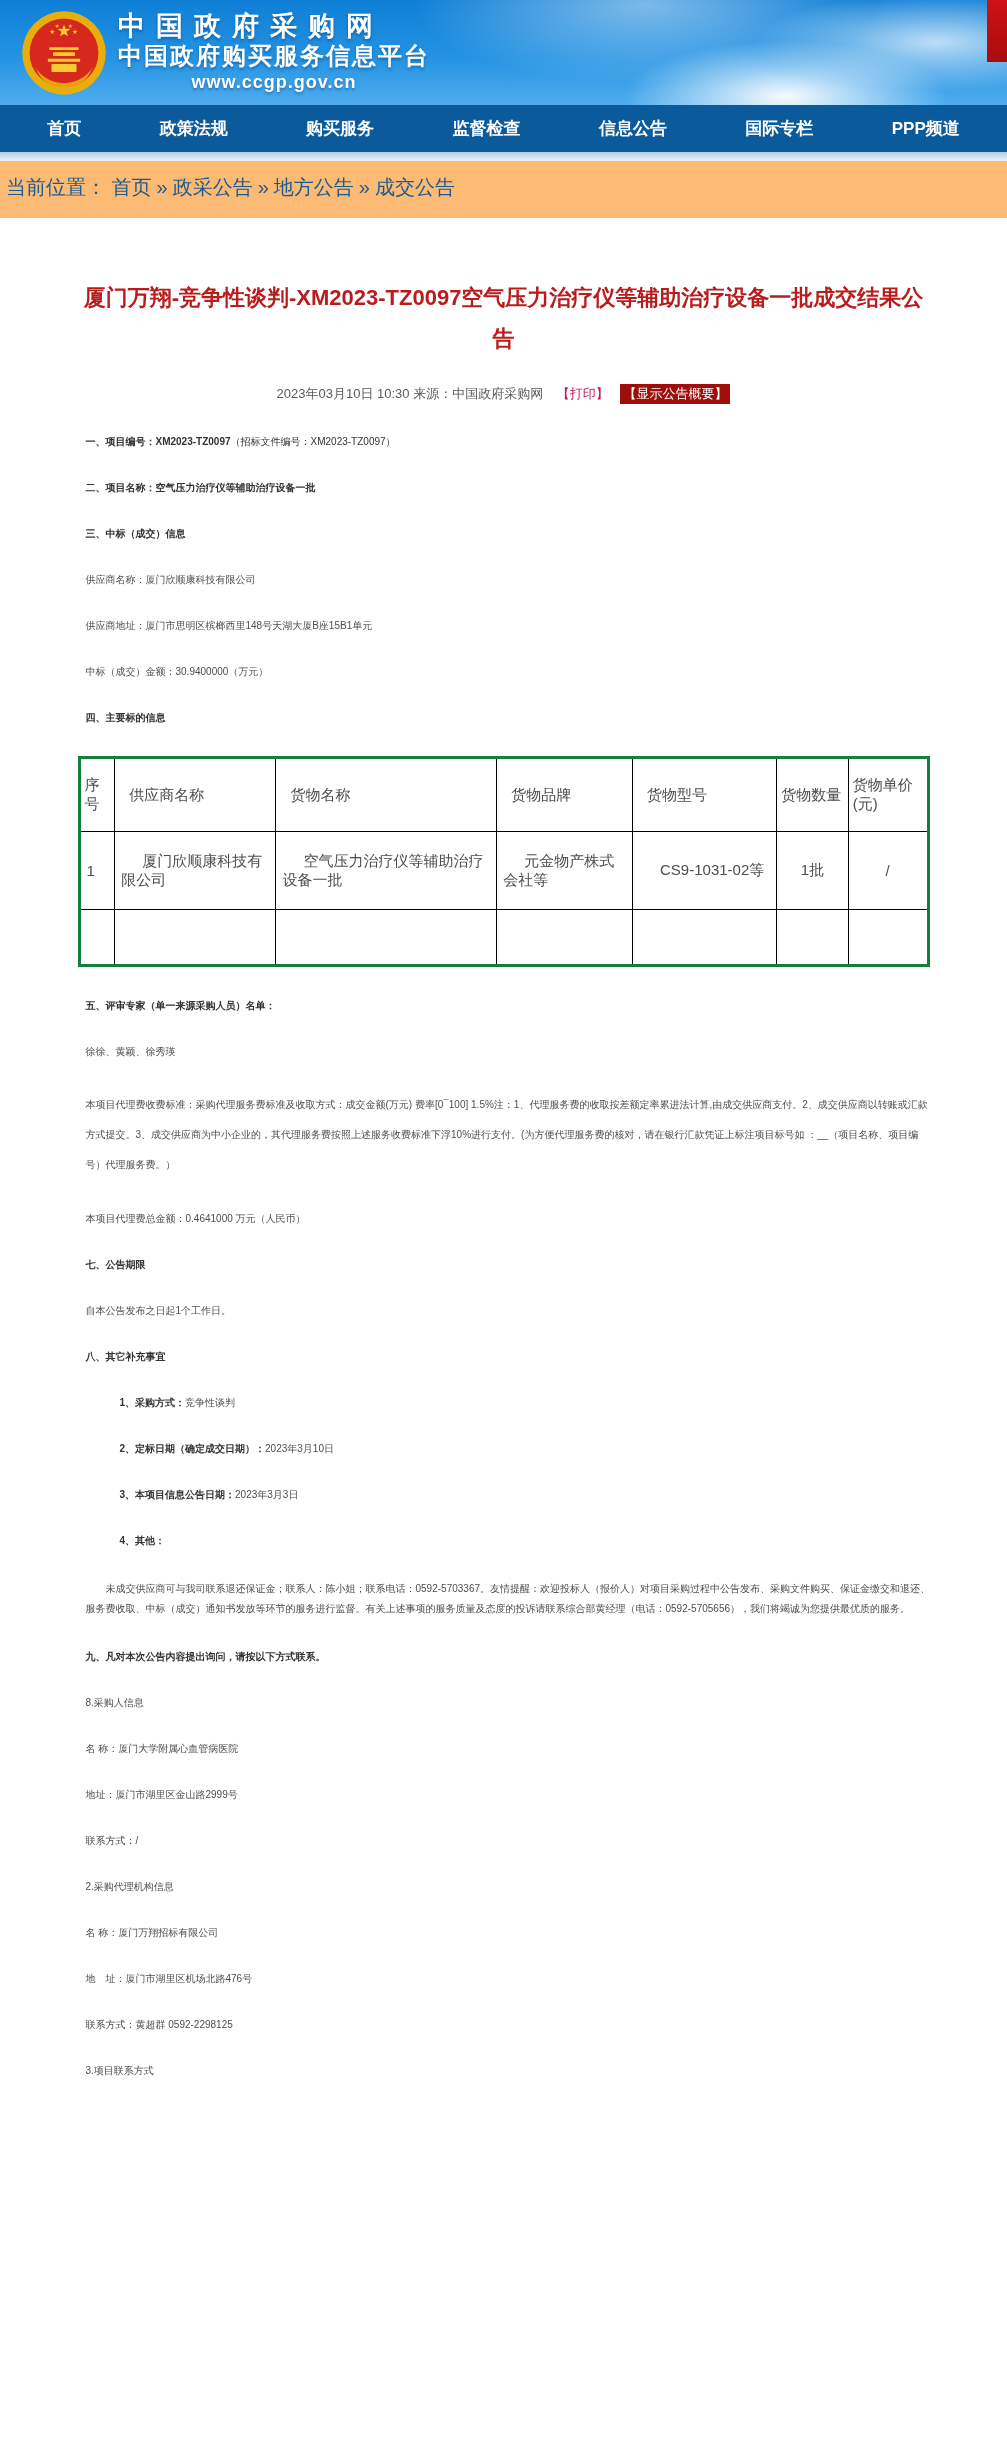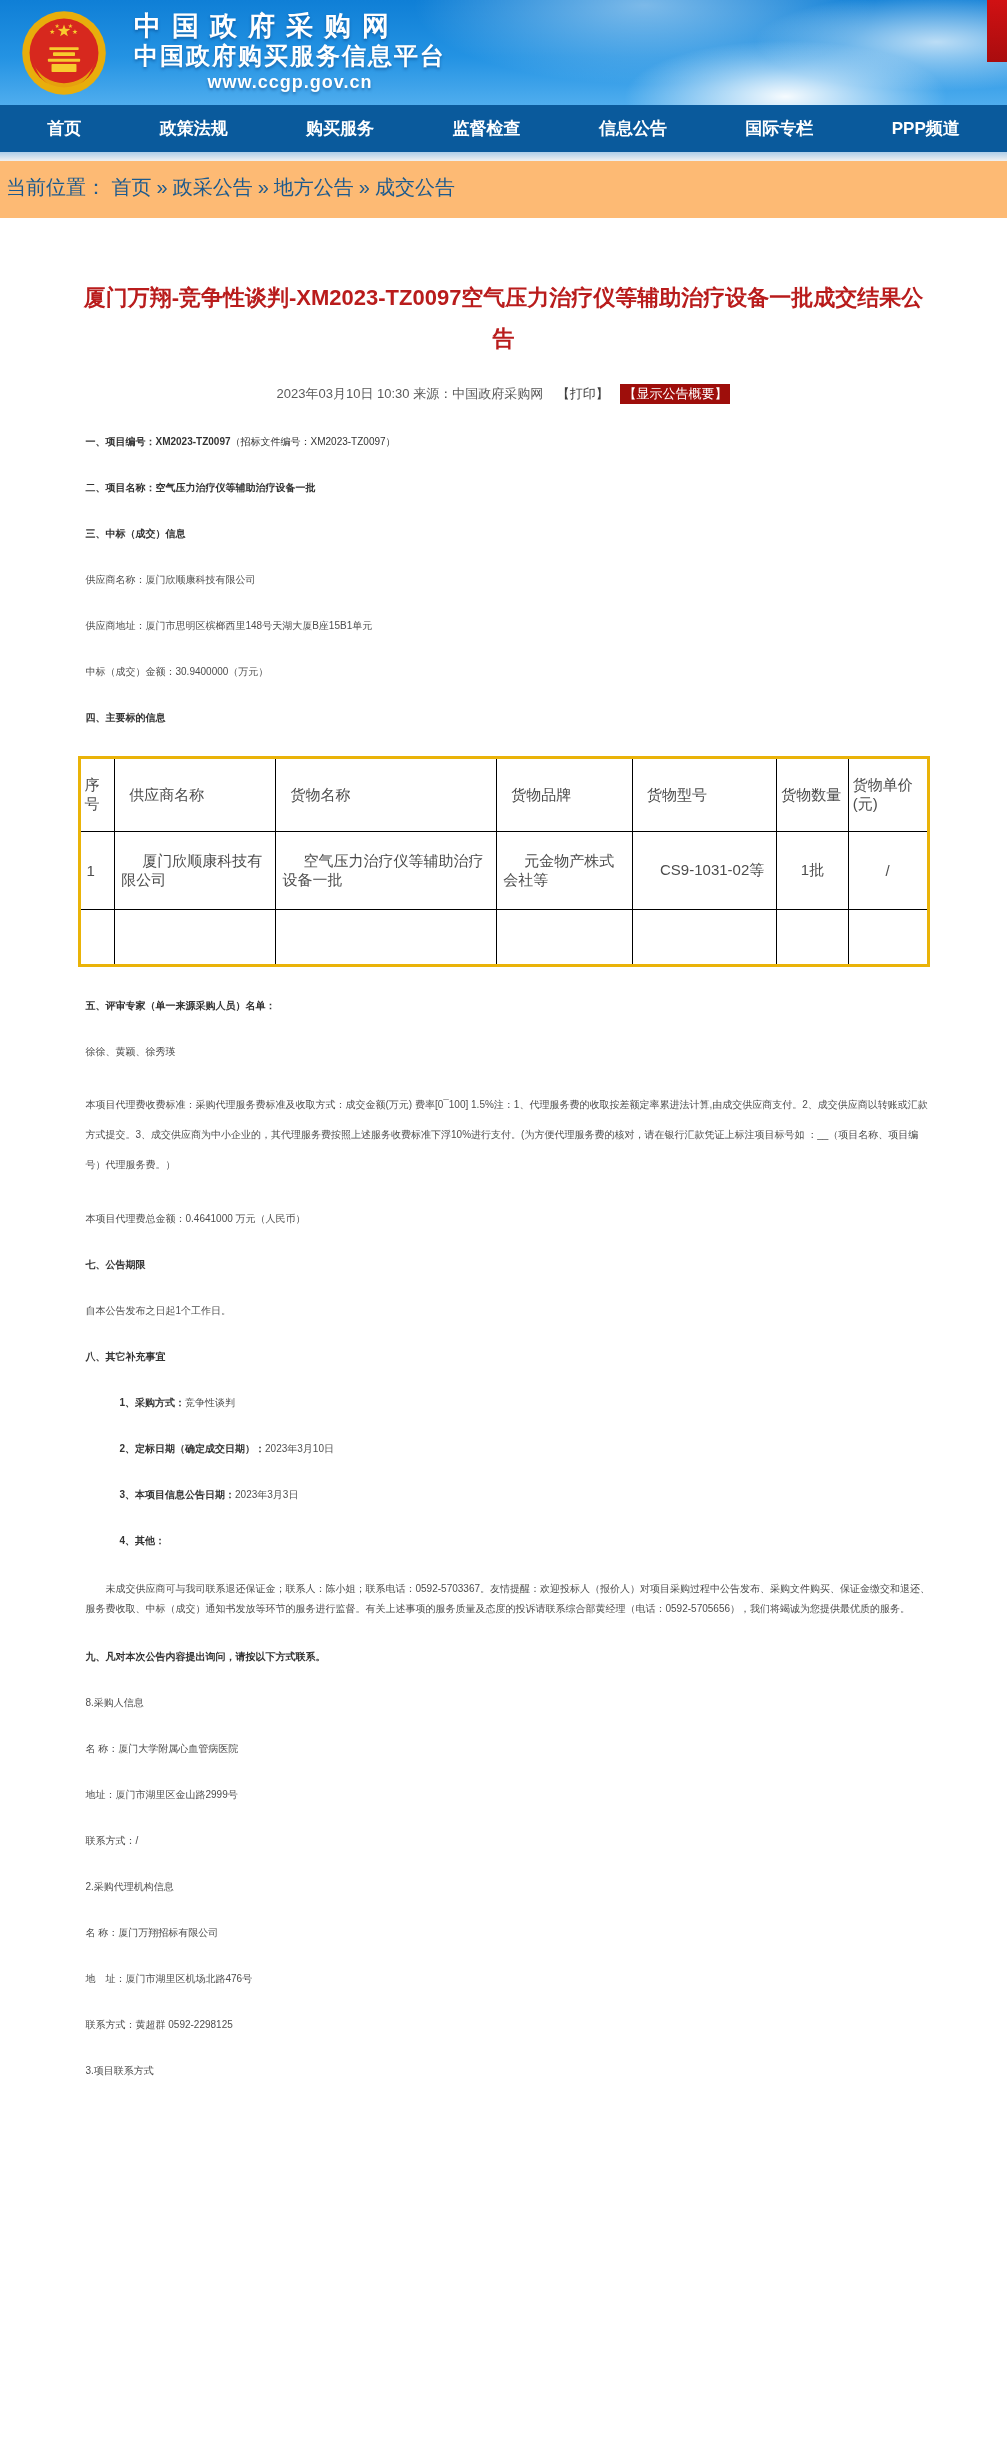--- a/index.html
+++ b/index.html
@@ -13,48 +13,48 @@
   .site-header {
     position:relative; height:105px; overflow:hidden;
     display:flex; align-items:center; padding-left:20px;
     background:
       radial-gradient(ellipse 230px 80px at 78% 92%, rgba(255,255,255,.95), rgba(255,255,255,0) 70%),
       radial-gradient(ellipse 260px 70px at 93% 40%, rgba(255,255,255,.7), rgba(255,255,255,0) 70%),
       radial-gradient(ellipse 320px 110px at 64% 5%, rgba(255,255,255,.45), rgba(255,255,255,0) 72%),
       linear-gradient(180deg,#0f7fd6 0%,#2493e3 55%,#4fadee 100%);
   }
   .emblem { width:88px; height:88px; flex:0 0 auto; }
-  .brand { margin-left:26px; color:#fff; text-shadow:0 2px 3px rgba(0,50,110,.45); }
+  .brand { margin-left:10px; color:#fff; text-shadow:0 2px 3px rgba(0,50,110,.45); }
   .brand .line1 { font-size:27px; font-weight:700; letter-spacing:11px; line-height:1.15; }
   .brand .line2 { font-size:24px; font-weight:700; letter-spacing:2px; line-height:1.2; }
   .brand .line3 { font-size:18px; font-weight:700; letter-spacing:1px; text-align:center; line-height:1.3; }
   .corner-ribbon { position:absolute; top:0; right:0; width:20px; height:62px; background:linear-gradient(180deg,#d01113,#a90c0e); }
   
   .main-nav { height:47px; background:#0a5a9c; display:flex; justify-content:space-around; align-items:center; padding:0 8px; }
   .main-nav .nav-item { color:#fff; font-size:17px; font-weight:700; cursor:pointer; white-space:nowrap; }
   .nav-fade { height:9px; background:linear-gradient(180deg,#aecde8,#f1f1f1); }
   
   .crumb-bar { background:#fdba74; padding:13px 10px 17px 6px; font-size:20px; color:#1c5a8e; }
   .crumb-bar .sep { margin:0 5px; color:#1c5a8e; }
   .crumb-item { color:#1c5a8e; cursor:pointer; }
   
   .article { background:#fff; padding:44px 0 60px 0; }
   .art-title { width:860px; margin:16px auto; text-align:center; font-size:22px; font-weight:700; color:#b91c1c; line-height:1.85; }
   .art-meta { margin-top:26px; text-align:center; font-size:13px; color:#5a5a5a; }
-  .art-meta .print-btn { margin-left:10px; color:#404040; cursor:pointer; }
+  .art-meta .print-btn { margin-left:10px; color:#be185d; cursor:pointer; }
   .art-meta .summary-badge { margin-left:8px; background:#9e0e0b; color:#fff; padding:2px 3px 3px; cursor:pointer; }
   .art-body { width:856px; margin:26px auto 0; }
   .para { margin:31px 0; font-size:10px; line-height:1.5; color:#4d4d4d; padding-left:10px; }
   .para .bold { font-weight:700; color:#333; }
   .para.sec { color:#333; }
   .para.sub { padding-left:44px; }
   .para.loose { line-height:3.0; margin:24px 0; }
   .para.indent { text-indent:2em; line-height:1.95; margin:26px 0; }
   
-  .goods-table { width:852px; margin:26px 0 30px 2px; border-collapse:collapse; border:3px solid #eab308; table-layout:fixed; }
+  .goods-table { width:852px; margin:26px 0 30px 2px; border-collapse:collapse; border:3px solid #15803d; table-layout:fixed; }
   .goods-table th, .goods-table td { border:1px solid #000; font-size:15px; font-weight:400; color:#4d4d4d; vertical-align:middle; text-align:left; padding:4px 6px; word-break:break-all; }
   .goods-table col.c0 { width:4.2%; }  .goods-table col.c1 { width:19%; }
   .goods-table col.c2 { width:26%; }  .goods-table col.c3 { width:16%; }
   .goods-table col.c4 { width:17%; }  .goods-table col.c5 { width:8.4%; }
   .goods-table col.c6 { width:9.4%; }
   .goods-table thead tr { height:74px; }
   .goods-table thead th { padding-left:14px; }
   .goods-table thead th:first-child, .goods-table thead th:nth-child(6), .goods-table thead th:nth-child(7) { padding-left:4px; }
   .goods-table tbody tr:first-child { height:78px; }
   .goods-table tbody tr:last-child { height:56px; }

